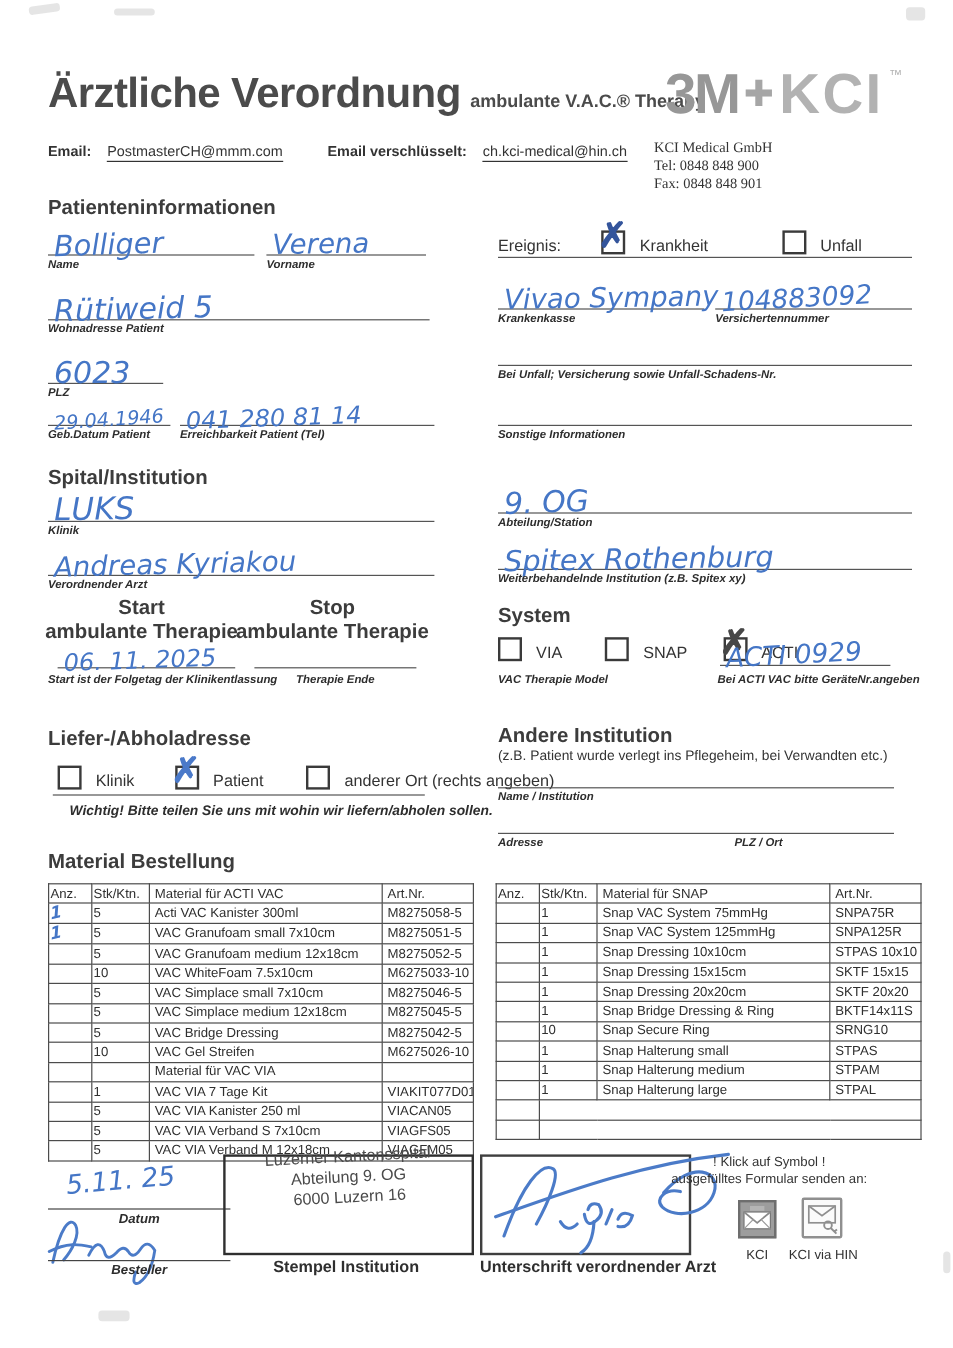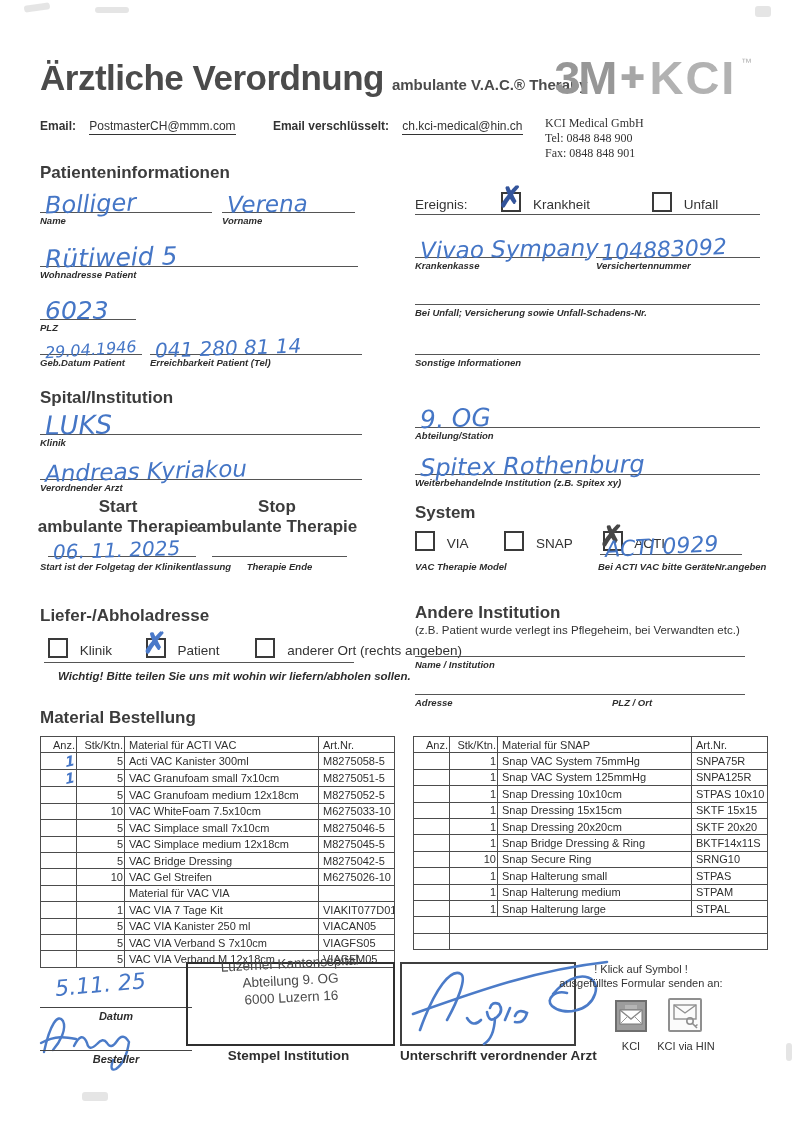--- a/index.html
+++ b/index.html
@@ -22,21 +22,21 @@
   .cbrow{position:absolute;white-space:nowrap;font-size:13.5px;color:#333;}
   .cb{position:relative;display:inline-block;width:16px;height:16px;border:2px solid #3a3a3a;
       background:#fff;vertical-align:-3px;}
   .cbmark{position:absolute;left:-5px;top:-11px;font-size:29px;line-height:1;font-weight:bold;}
   .mk-blue{color:#4a79c9;} .mk-dkblue{color:#33549b;} .mk-dark{color:#474747;}
   .cblab{margin:0 0 0 8px;}
   
   .mtable{position:absolute;border-collapse:collapse;table-layout:fixed;font-size:11px;color:#2f2f2f;}
   .mtable th,.mtable td{border:1.2px solid #4c4c4c;padding:0 4px;height:15.4px;font-weight:normal;
       text-align:left;overflow:hidden;white-space:nowrap;}
-  .mtable th.c,.mtable td.c{text-align:right;padding:0 1px;}
+  .mtable th.c,.mtable td.c{text-align:left;padding:0 1px;}
   .mark{display:inline-block;transform:rotate(-14deg) skewX(-8deg);font-size:14px;font-weight:bold;}
   .boxed{position:absolute;border:2px solid #333;background:transparent;}
   .blabel{position:absolute;font-size:13.5px;font-weight:bold;color:#2f2f2f;text-align:center;white-space:nowrap;}
   .ital{font-style:italic;}
   .smudge{position:absolute;background:#cfcfcf;border-radius:3px;opacity:.55;}
   .icolab{position:absolute;font-size:11px;color:#333;text-align:center;}
   svg{display:block;}
 </style>
 </head>
 <body>

